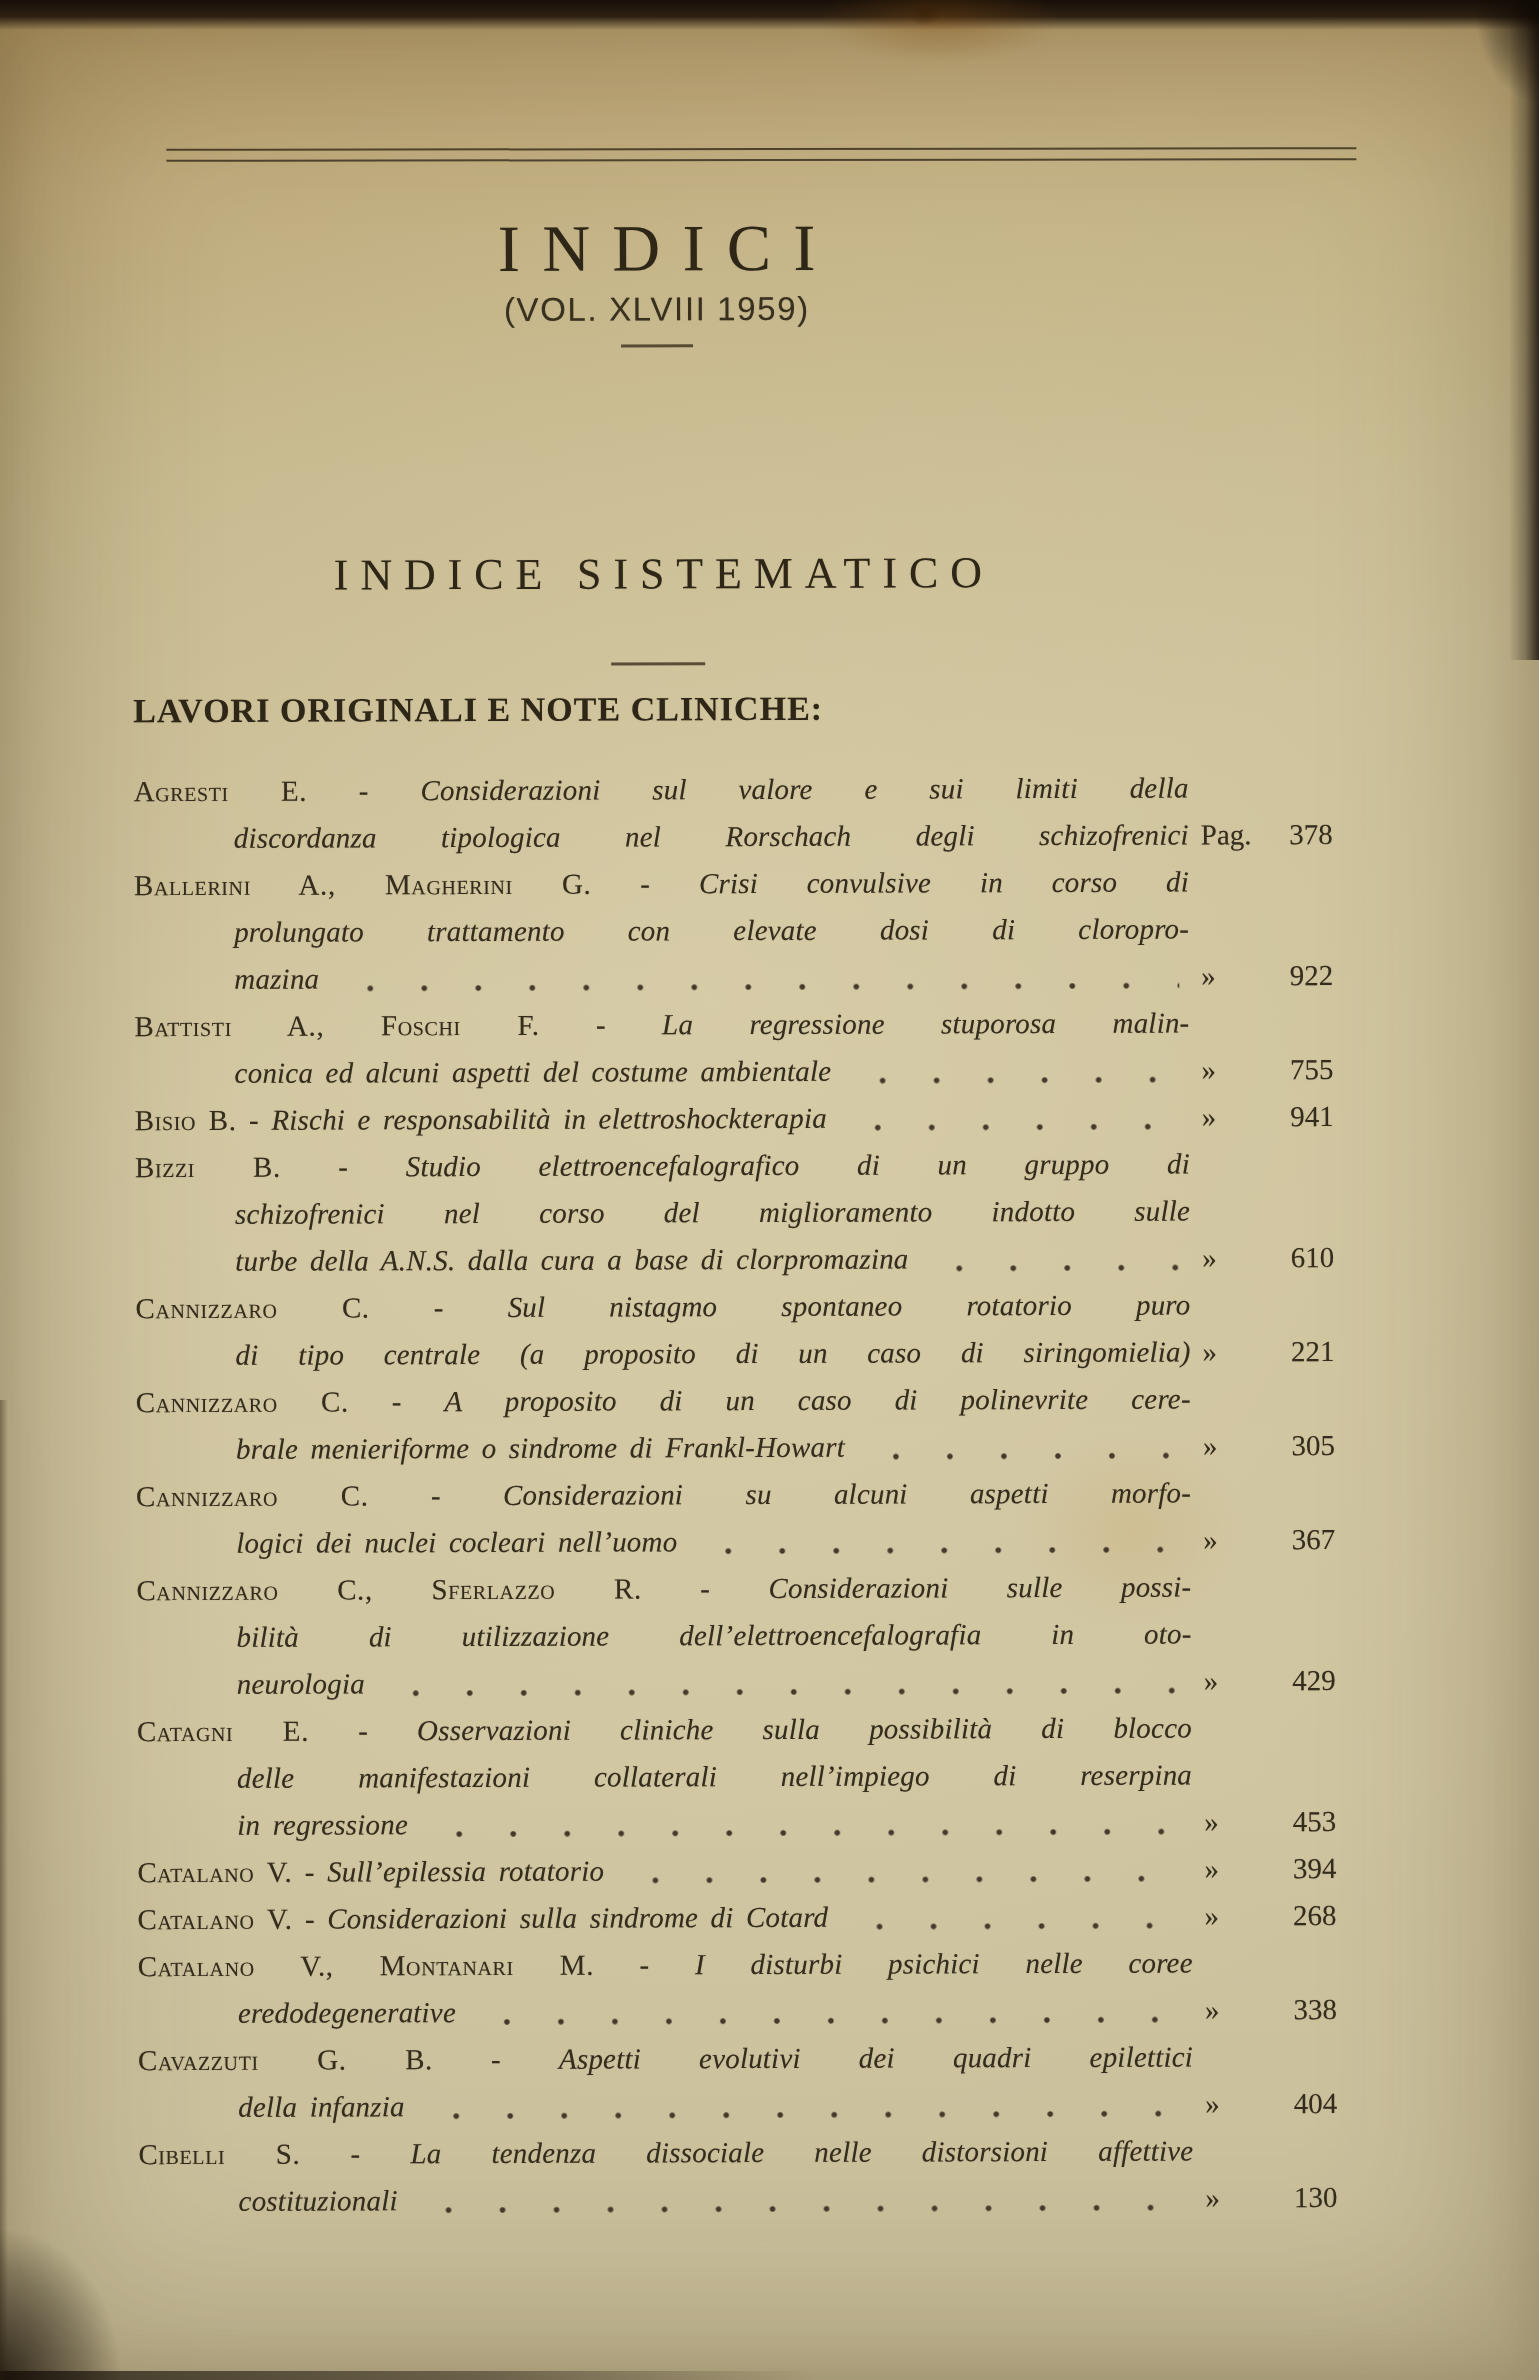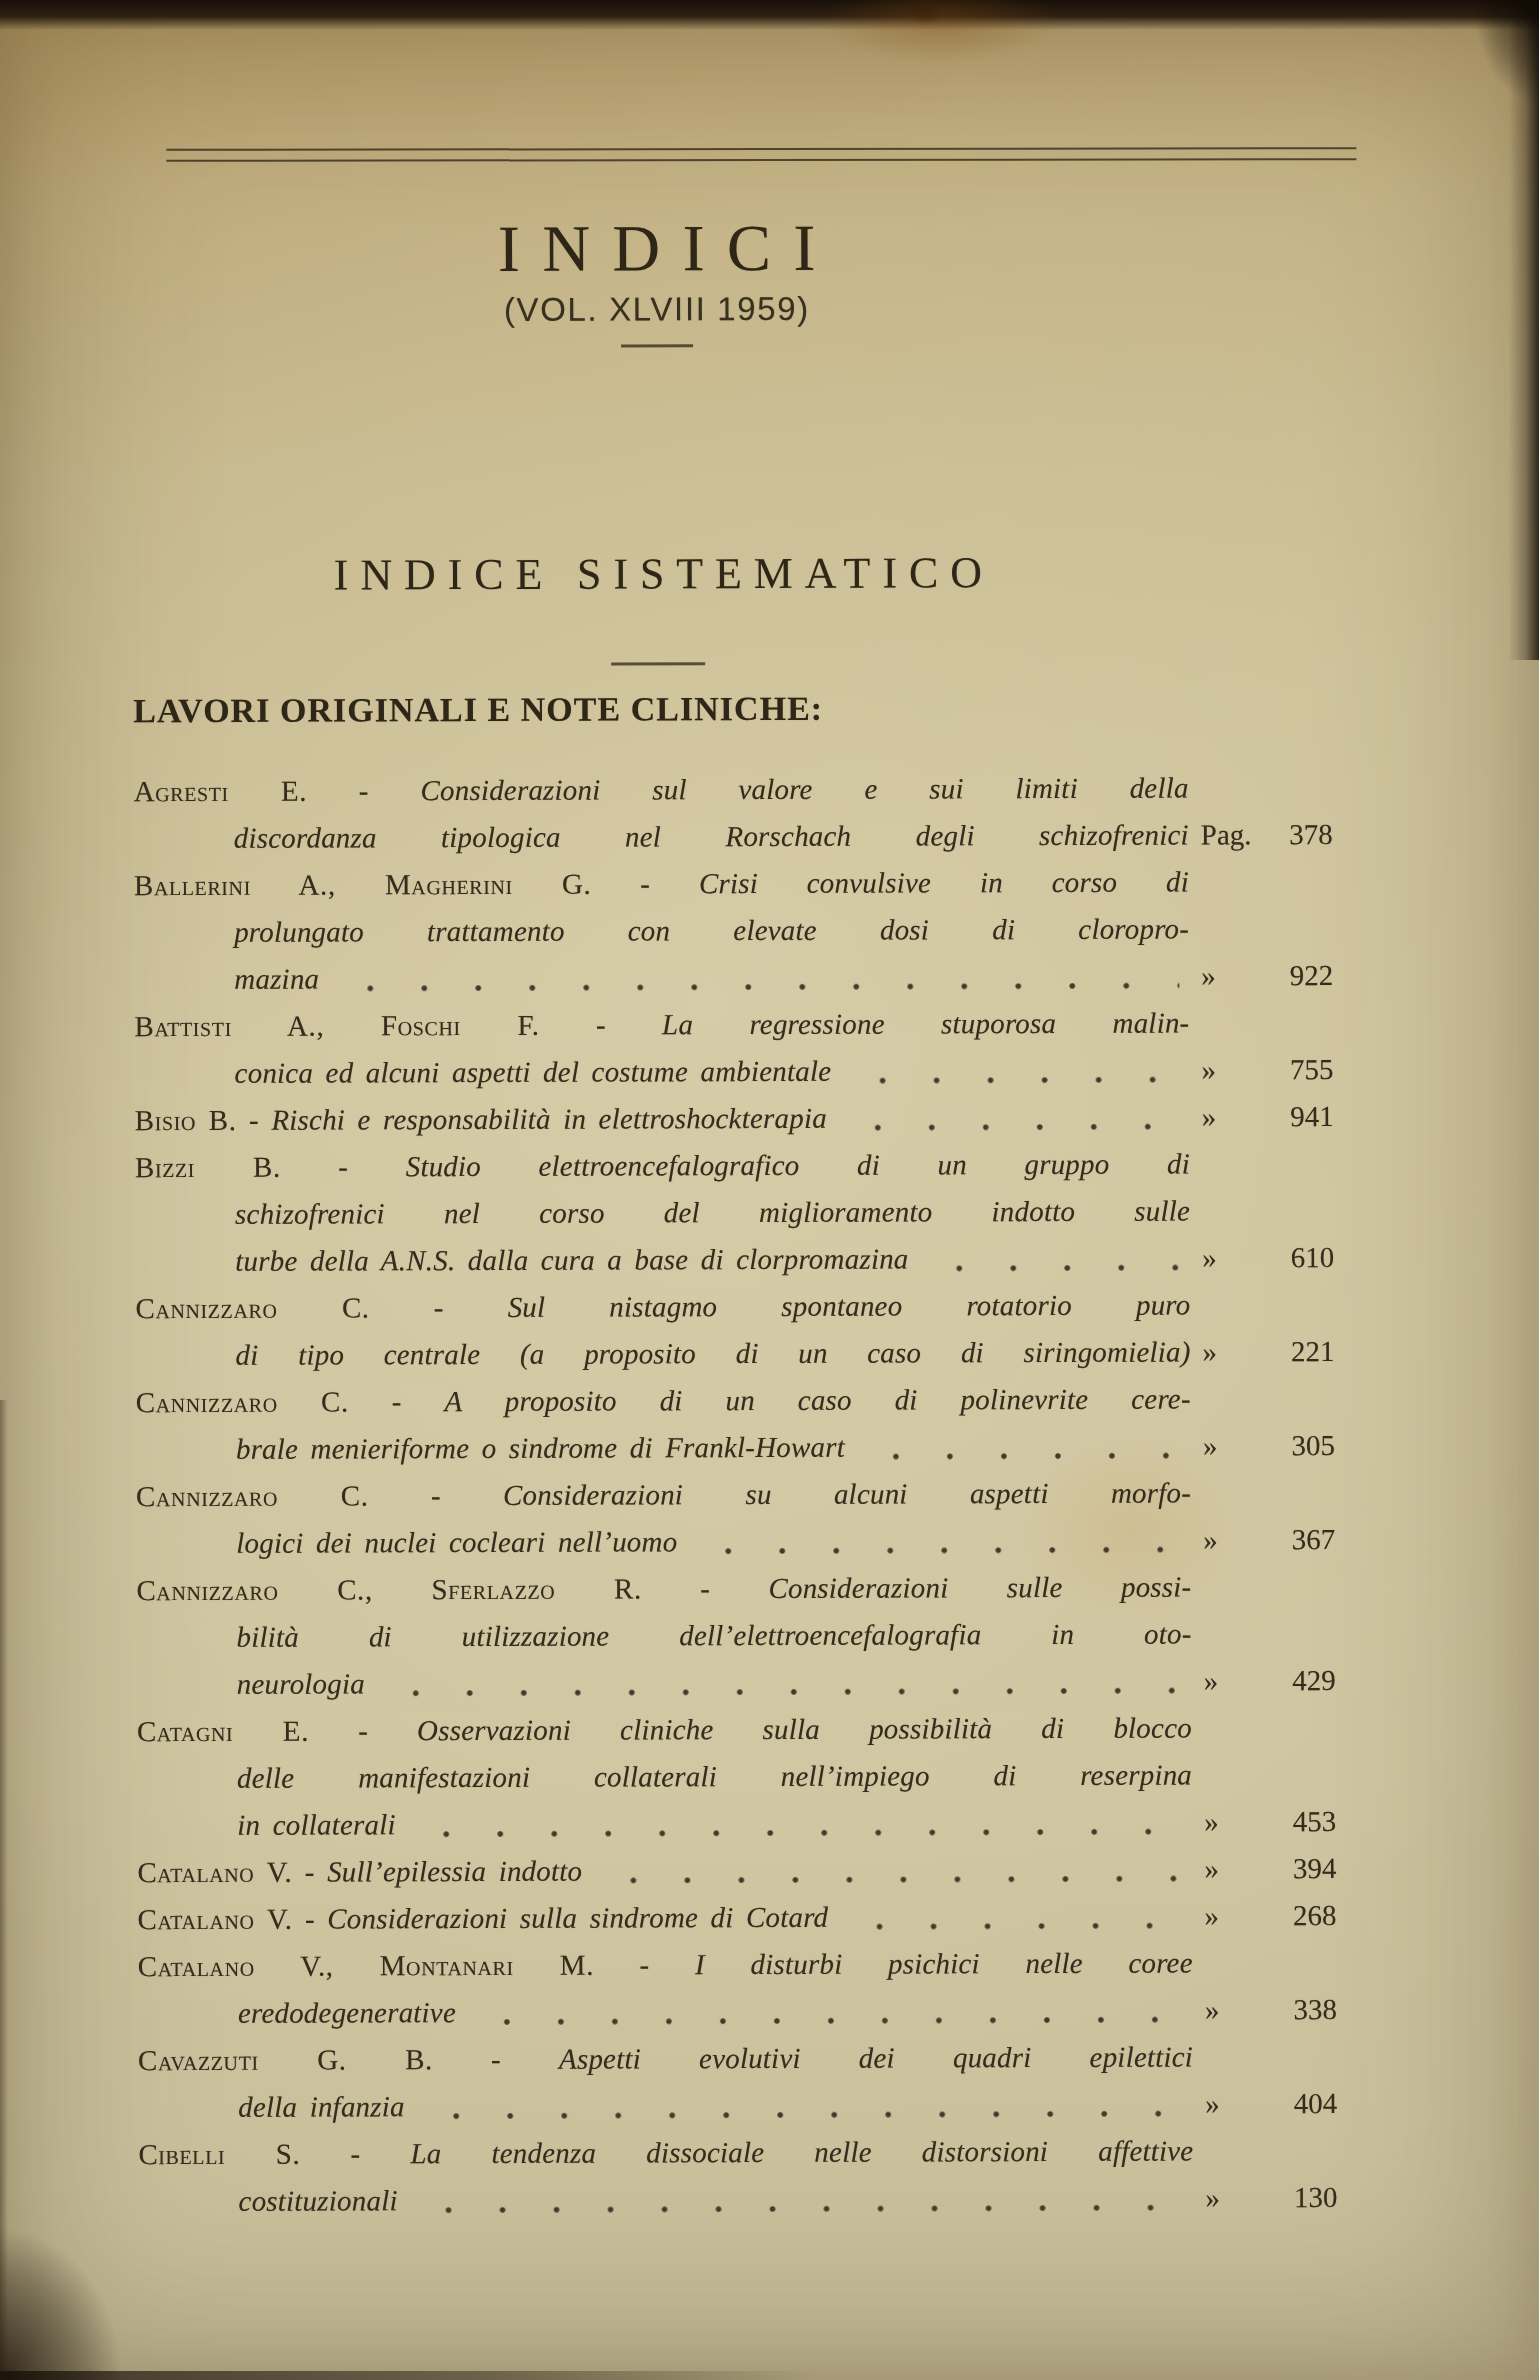--- a/index.html
+++ b/index.html
@@ -227,31 +227,31 @@
         <div class="entry">
           <div class="line">
             <span class="body j"><span class="sc">Catagni E.</span><span class="sep"> - </span><i class="it">Osservazioni cliniche sulla possibilità di blocco</i></span>
             <span class="refcell"></span>
           </div>
           <div class="line ind">
             <span class="body j"><i class="it">delle manifestazioni collaterali nell’impiego di reserpina</i></span>
             <span class="refcell"></span>
           </div>
           <div class="line ind">
-            <span class="body"><i class="it">in collaterali</i></span>
+            <span class="body"><i class="it">in regressione</i></span>
             <span class="leaders"></span>
             <span class="refcell">
               <span class="reflabel">»</span>
               <span class="pagenum">453</span>
             </span>
           </div>
         </div>
         <div class="entry">
           <div class="line">
-            <span class="body"><span class="sc">Catalano V.</span><span class="sep"> - </span><i class="it">Sull’epilessia indotto</i></span>
+            <span class="body"><span class="sc">Catalano V.</span><span class="sep"> - </span><i class="it">Sull’epilessia rotatorio</i></span>
             <span class="leaders"></span>
             <span class="refcell">
               <span class="reflabel">»</span>
               <span class="pagenum">394</span>
             </span>
           </div>
         </div>
         <div class="entry">
           <div class="line">
             <span class="body"><span class="sc">Catalano V.</span><span class="sep"> - </span><i class="it">Considerazioni sulla sindrome di Cotard</i></span>

